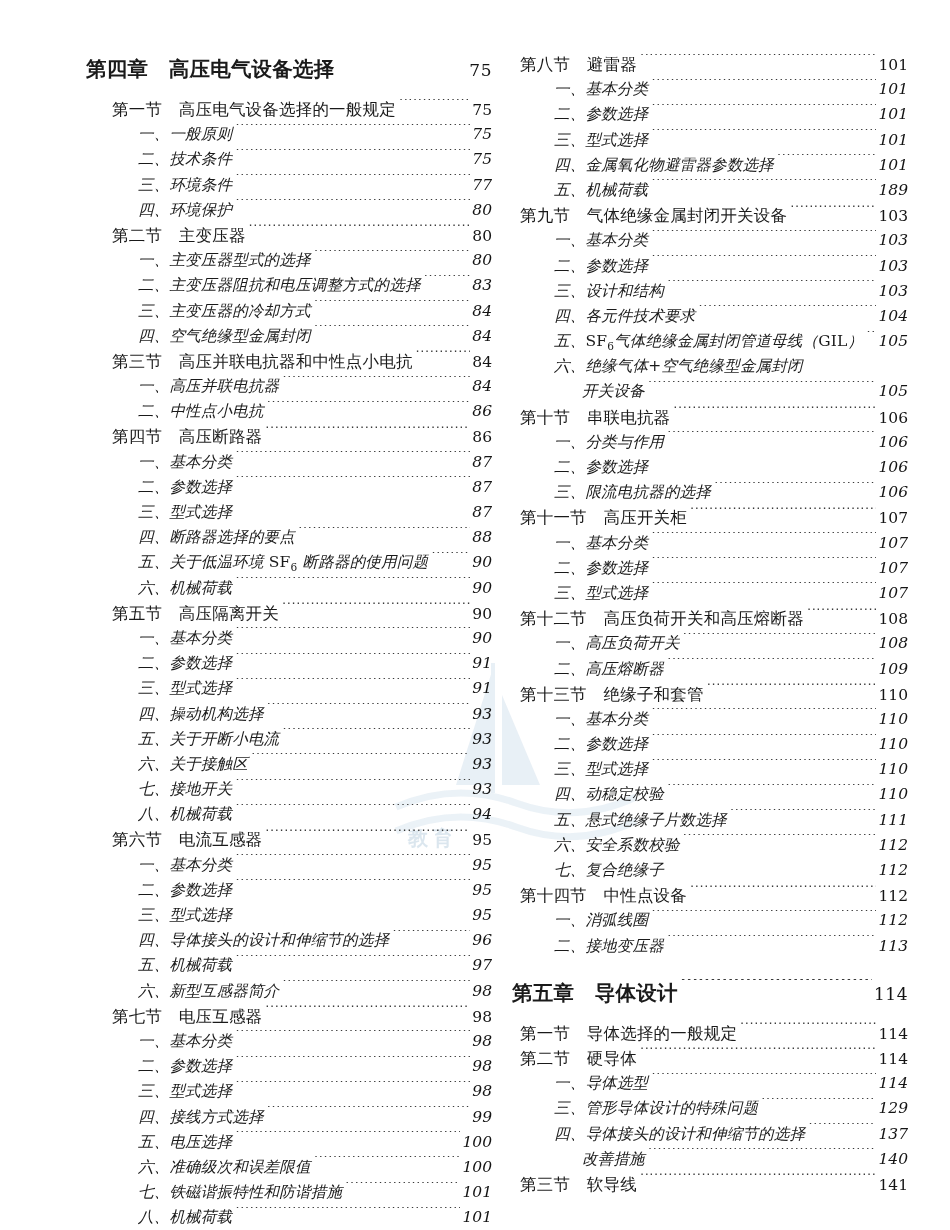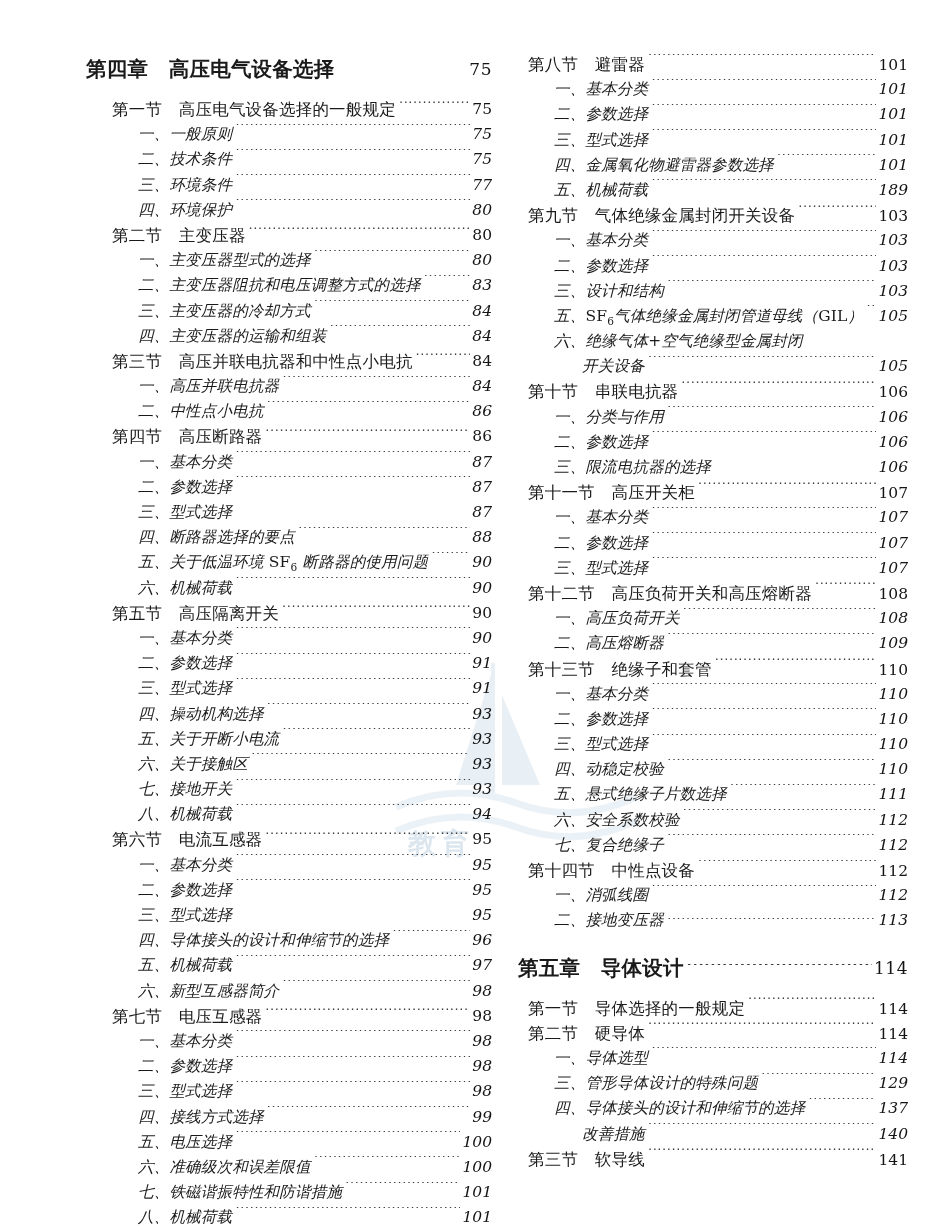--- a/index.html
+++ b/index.html
@@ -24,21 +24,21 @@
     width: 250px;
     height: 260px;
     pointer-events: none;
     opacity: 0.5;
     z-index: 0;
   }
   #watermark .wm-text {
     position: absolute;
     left: 18px;
     top: 170px;
-    font-size: 28px;
+    font-size: 20px;
     letter-spacing: 5px;
     color: #b9cfdf;
     font-weight: bold;
     font-family: "DejaVu Sans", sans-serif;
     white-space: nowrap;
   }
 
   
   #page {
     position: absolute;
@@ -110,34 +110,34 @@
     font-size: 16.5px;
   }
   .lvl-item {
     font-size: 15.5px;
     font-style: italic;
   }
   .lvl-item .label { font-family: "DejaVu Sans", sans-serif; }
 
   
   #col-left  .lvl-chapter { margin-left: 0px;  }
-  #col-left  .lvl-section { margin-left: 26px; align-items: center; }
+  #col-left  .lvl-section { margin-left: 26px; }
   #col-left  .lvl-item    { margin-left: 52px; }
 
-  #col-right .lvl-chapter { margin-left: 18px;  }
-  #col-right .lvl-section { margin-left: 28px; }
+  #col-right .lvl-chapter { margin-left: 12px;  }
+  #col-right .lvl-section { margin-left: 20px; }
   #col-right .lvl-item    { margin-left: 54px; }
 
   
   .row.cont .label { padding-left: 28px; }
   .row.nolead .leader::before { content: ""; }
 
   
   .gap-before { margin-top: 17px; }
-  .gap-after  { margin-bottom: 11px; align-items: flex-end; }
+  .gap-after  { margin-bottom: 11px; }
 
   .sub { vertical-align: sub; font-size: 0.68em; }
   .latin { font-family: "DejaVu Serif", "Liberation Serif", serif; font-style: normal; margin-top: 8px; }
 </style>
 </head>
 <body>
 
 <div id="watermark" aria-hidden="true">
   <svg width="250" height="260" viewBox="0 0 250 260">
     <g fill="#c3d6e6" opacity="0.75">
@@ -199,21 +199,21 @@
         <span class="label">二、主变压器阻抗和电压调整方式的选择</span>
         <span class="leader"></span>
         <span class="pageno">83</span>
       </div>
       <div class="row lvl-item">
         <span class="label">三、主变压器的冷却方式</span>
         <span class="leader"></span>
         <span class="pageno">84</span>
       </div>
       <div class="row lvl-item">
-        <span class="label">四、主变压器的运输和组装</span>
+        <span class="label">四、空气绝缘型金属封闭</span>
         <span class="leader"></span>
         <span class="pageno">84</span>
       </div>
       <div class="row lvl-section">
         <span class="label">第三节　高压并联电抗器和中性点小电抗</span>
         <span class="leader"></span>
         <span class="pageno">84</span>
       </div>
       <div class="row lvl-item">
         <span class="label">一、高压并联电抗器</span>
@@ -431,20 +431,25 @@
         <span class="label">二、参数选择</span>
         <span class="leader"></span>
         <span class="pageno">103</span>
       </div>
       <div class="row lvl-item">
         <span class="label">三、设计和结构</span>
         <span class="leader"></span>
         <span class="pageno">103</span>
       </div>
       <div class="row lvl-item">
+        <span class="label">四、各元件技术要求</span>
+        <span class="leader"></span>
+        <span class="pageno">104</span>
+      </div>
+      <div class="row lvl-item">
         <span class="label">五、<span class="latin">SF<span class="sub">6</span></span>气体绝缘金属封闭管道母线（<span class="latin">GIL</span>）</span>
         <span class="leader"></span>
         <span class="pageno">105</span>
       </div>
       <div class="row lvl-item nolead">
         <span class="label">六、绝缘气体+空气绝缘型金属封闭</span>
         <span class="leader"></span>
         <span class="pageno"></span>
       </div>
       <div class="row lvl-item cont">

